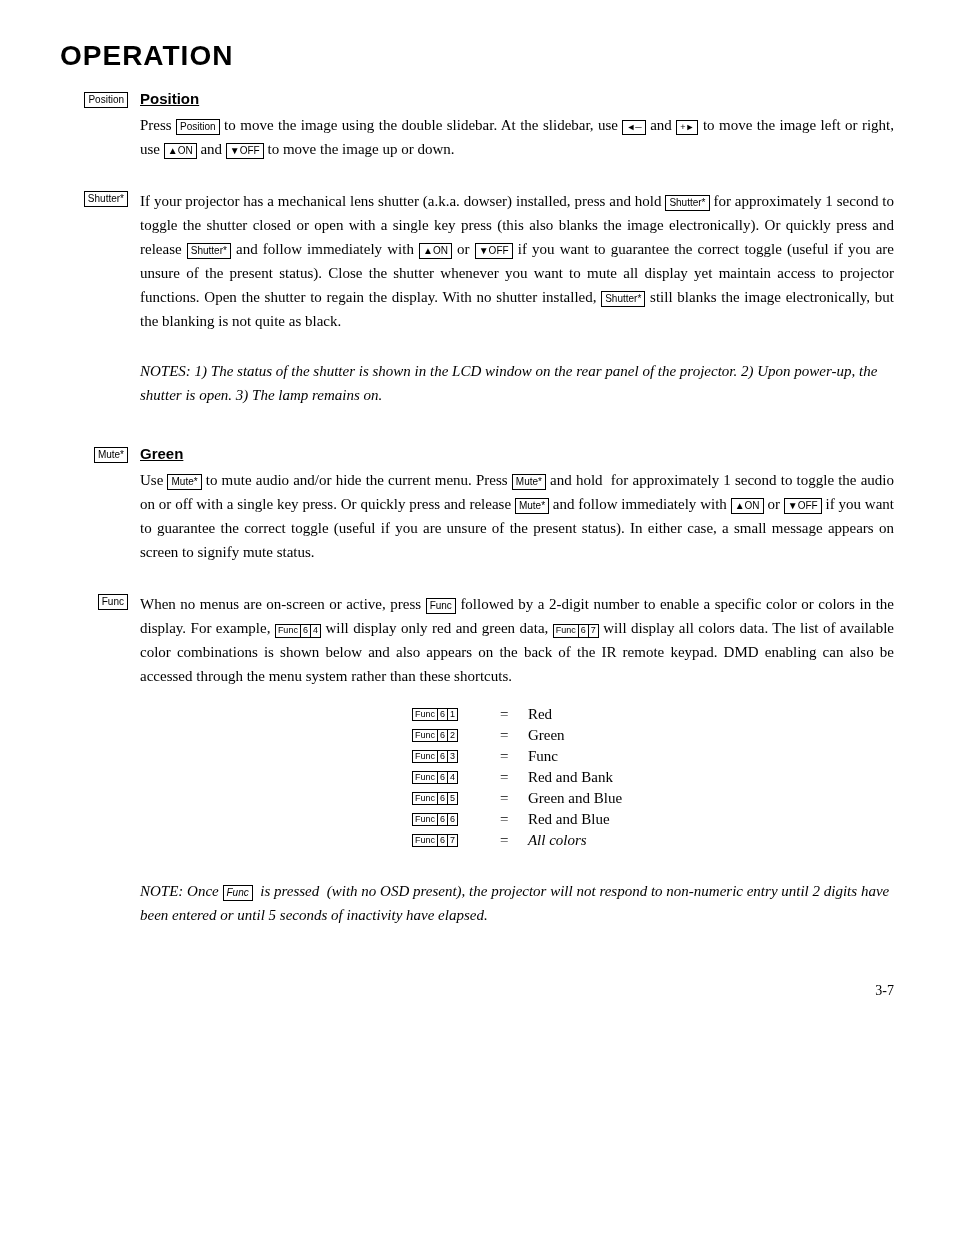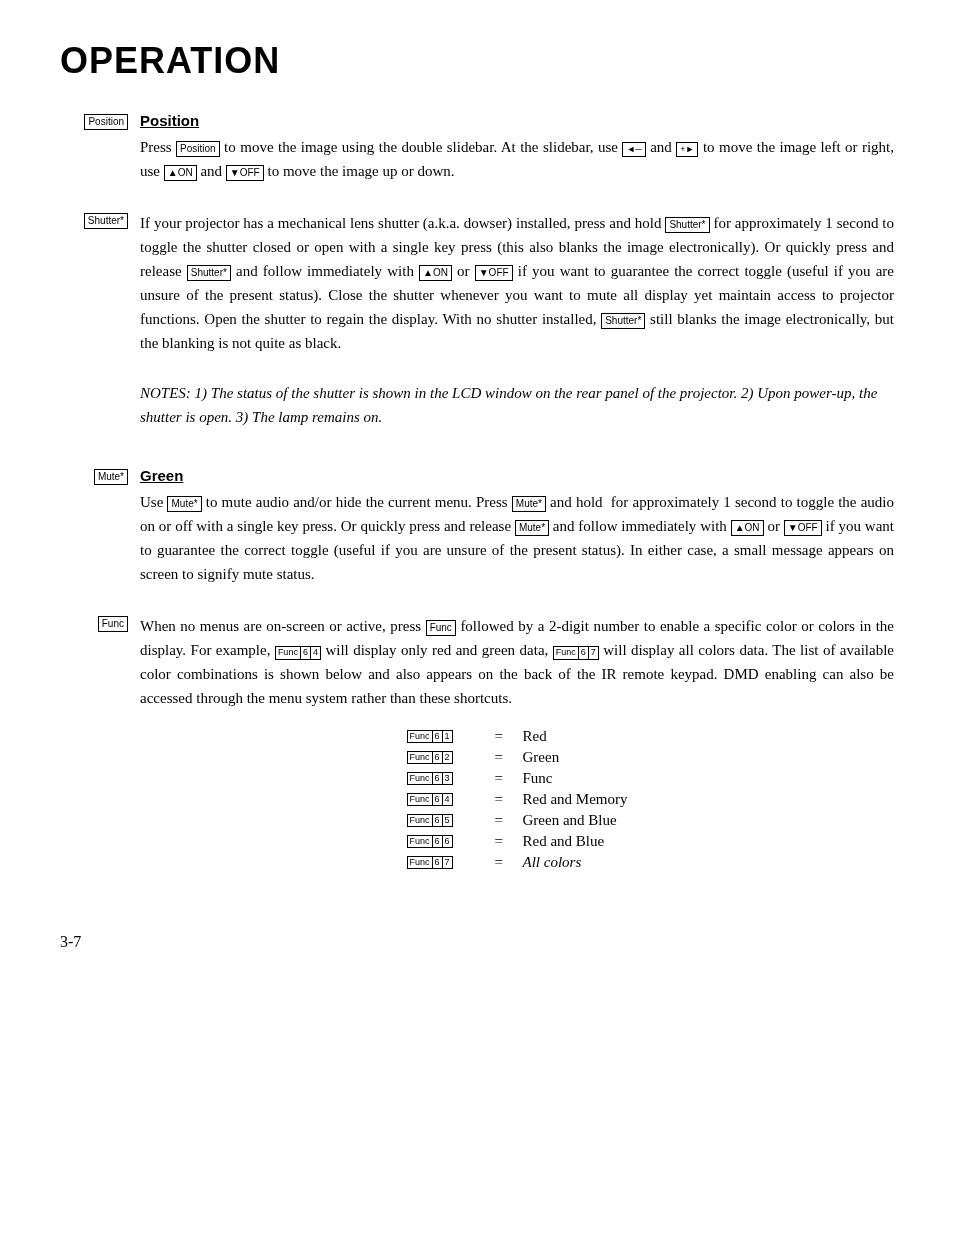--- a/index.html
+++ b/index.html
@@ -7,24 +7,24 @@
       background: #fff;
       font-family: 'Times New Roman', Times, serif;
       font-size: 15px;
       color: #000;
       width: 954px;
       min-height: 1235px;
       padding: 40px 60px 60px 60px;
     }
     h1.page-title {
       font-family: Arial, Helvetica, sans-serif;
-      font-size: 36px;
+      font-size: 28px;
       font-weight: 900;
       letter-spacing: 1px;
-      margin-bottom: 30px;
+      margin-bottom: 18px;
     }
     .section {
       display: flex;
       margin-bottom: 28px;
     }
     .section-icon {
       min-width: 80px;
       padding-top: 2px;
       display: flex;
       align-items: flex-start;
@@ -100,23 +100,23 @@
     }
     .color-row-eq {
       font-size: 15px;
       min-width: 20px;
     }
     .color-row-label {
       font-size: 15px;
       text-align: right;
     }
     .page-number {
-      text-align: left;
+      text-align: right;
       margin-top: 40px;
-      font-size: 16px;
+      font-size: 14px;
     }
     .arrow-key {
       display: inline-block;
       border: 1px solid #000;
       font-size: 9px;
       font-family: Arial, sans-serif;
       padding: 0px 3px;
       white-space: nowrap;
       line-height: 1.4;
     }
@@ -213,21 +213,21 @@
         <div class="color-row-label">Func</div>
       </div>
 
       <div class="color-row">
         <div class="color-row-keys">
           <span class="key-badge-sm" style="border-right:1px solid #000;">Func</span>
             <span class="key-badge-sm" style="border-left:none;border-right:1px solid #000;">6</span>
             <span class="key-badge-sm" style="border-left:none;">4</span>
         </div>
         <div class="color-row-eq">=</div>
-        <div class="color-row-label">Red and Memory</div>
+        <div class="color-row-label">Red and Bank</div>
       </div>
 
       <div class="color-row">
         <div class="color-row-keys">
           <span class="key-badge-sm" style="border-right:1px solid #000;">Func</span>
             <span class="key-badge-sm" style="border-left:none;border-right:1px solid #000;">6</span>
             <span class="key-badge-sm" style="border-left:none;">5</span>
         </div>
         <div class="color-row-eq">=</div>
         <div class="color-row-label">Green and Blue</div>
@@ -248,18 +248,21 @@
           <span class="key-badge-sm" style="border-right:1px solid #000;">Func</span>
             <span class="key-badge-sm" style="border-left:none;border-right:1px solid #000;">6</span>
             <span class="key-badge-sm" style="border-left:none;">7</span>
         </div>
         <div class="color-row-eq">=</div>
         <div class="color-row-label"><em>All colors</em></div>
       </div>
 
     </div>
 
+    <div class="notes-italic" style="margin-bottom:16px;">
+      <em>NOTE: Once <span class="key-badge">Func</span>&nbsp; is pressed&nbsp; (with no OSD present), the projector will not respond to non-numeric entry until 2 digits have been entered or until 5 seconds of inactivity have elapsed.</em>
+    </div>
 
 
   </div>
 </div>
 
 <div class="page-number">3-7</div>
 
 </body></html>

